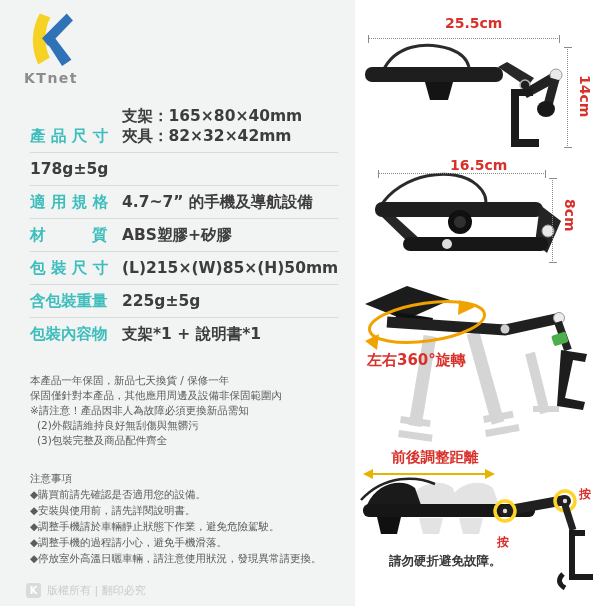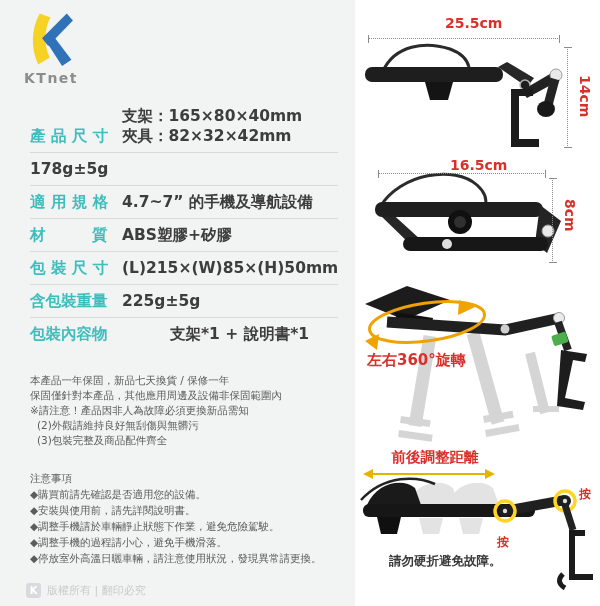--- a/index.html
+++ b/index.html
@@ -9,21 +9,21 @@
 
   
   .left-panel { position:absolute; left:0; top:0; width:355px; height:606px; background:#f2f3f3; }
 
   .logo { position:absolute; left:22px; top:10px; width:120px; }
   .logo svg { display:block; }
   .logo-text { margin-top:2px; margin-left:2px; font-size:14px; font-weight:bold; color:#8c8c8c; letter-spacing:1.5px; }
 
   .spec-table { position:absolute; left:30px; top:100px; width:308px; }
   .spec-row { display:flex; align-items:flex-end; padding:6px 0 6px 0; border-bottom:1px solid #d8dada; }
-  .spec-row:last-child { border-bottom:none;gap:48px; }
+  .spec-row:last-child { border-bottom:none; }
   .spec-label { width:92px; flex-shrink:0; color:#3ebdbd; font-weight:bold; font-size:15.5px; line-height:20px; white-space:nowrap; }
   .spec-value { color:#3d3d3d; font-weight:bold; font-size:15.5px; line-height:20px; }
 
   .warranty { position:absolute; left:30px; top:373px; width:312px; font-size:10.5px; line-height:15px; color:#5c5c5c; }
   .warranty .indent { padding-left:7px; }
   .notes { position:absolute; left:30px; top:470px; width:312px; font-size:10.5px; line-height:16px; color:#5c5c5c; }
 
   .footer { position:absolute; left:26px; top:583px; display:flex; align-items:center; gap:6px; color:#c9cbcb; font-size:11px; }
   .footer-icon { display:inline-flex; align-items:center; justify-content:center; width:15px; height:15px; border-radius:3px; background:#d8dadb; color:#ffffff; font-size:10px; font-weight:bold; }
 

